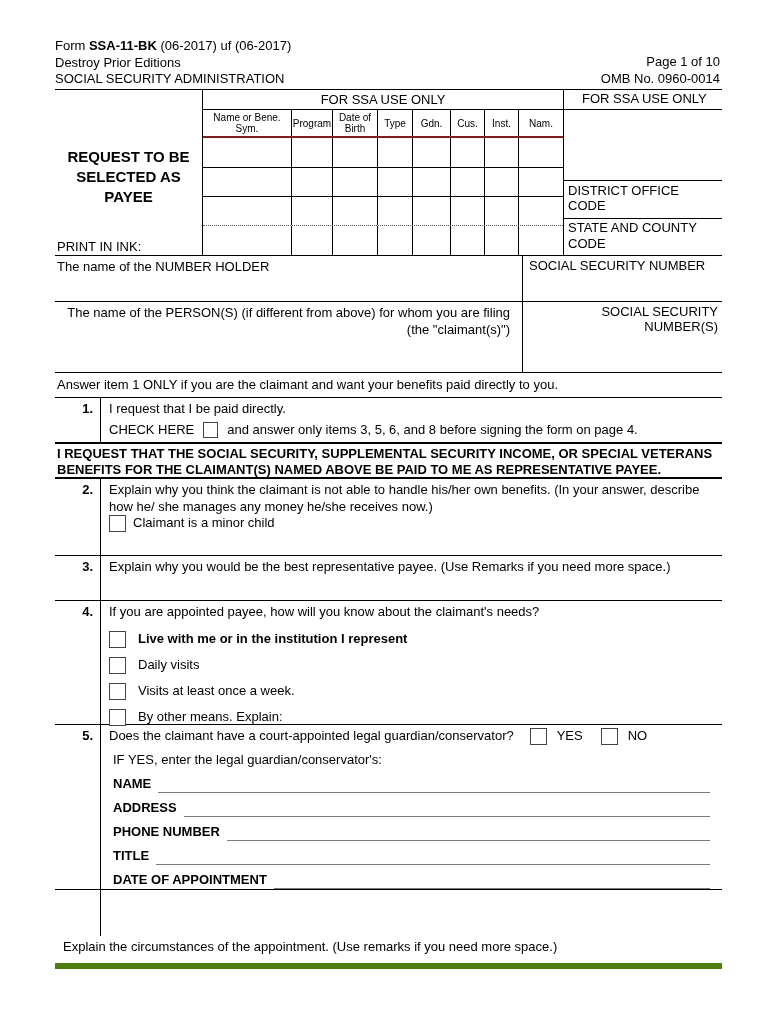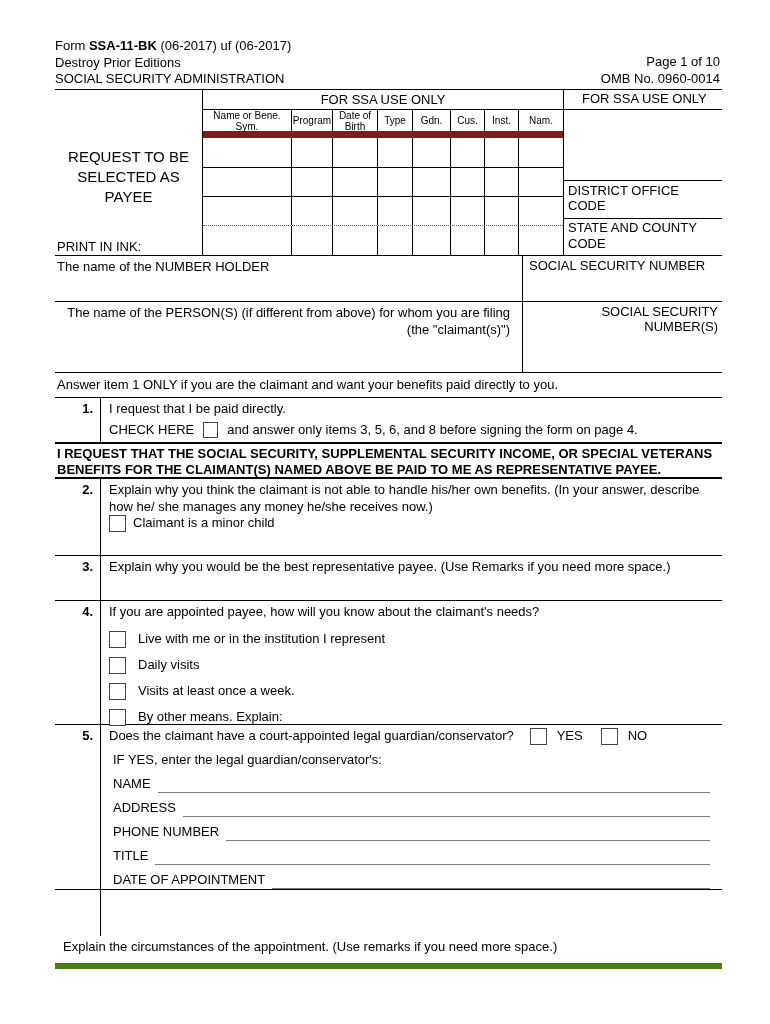--- a/index.html
+++ b/index.html
@@ -7,25 +7,25 @@
        font-family:"Liberation Sans","DejaVu Sans",sans-serif;color:#000;font-size:13px;}
   .wrap{position:absolute;left:55px;top:38px;width:667px;}
   
   .hdr{display:flex;justify-content:space-between;height:51px;box-sizing:border-box;}
   .hdr .l{line-height:16.5px;}
   .hdr .r{line-height:16.5px;text-align:right;margin-top:16px;padding-right:2px;}
   .b{font-weight:bold;}
   
   .secA{display:flex;border-top:1px solid #000;border-bottom:1px solid #000;height:167px;box-sizing:border-box;}
   .cellTitle{width:148px;flex:0 0 148px;border-right:1px solid #000;display:flex;flex-direction:column;box-sizing:border-box;}
-  .formTitle{font-weight:normal;font-size:15px;line-height:20px;text-align:center;margin:57px 10px 0 10px;}
+  .formTitle{font-weight:bold;font-size:15px;line-height:20px;text-align:center;margin:57px 10px 0 10px;}
   .printInk{margin:auto 0 1px 2px;}
   .ssaTable{width:360px;flex:0 0 360px;box-sizing:border-box;}
   .cap{height:20px;line-height:19px;text-align:center;border-bottom:1px solid #000;box-sizing:border-box;}
-  .thead{display:flex;height:28px;border-bottom:7px solid #7f1d1d;box-sizing:border-box;}
+  .thead{display:flex;height:28px;border-bottom:2px solid #7f1d1d;box-sizing:border-box;}
   .thead .tc{font-size:10px;line-height:11px;display:flex;align-items:center;justify-content:center;text-align:center;box-sizing:border-box;}
   .trow{display:flex;height:29px;box-sizing:border-box;}
   .trow.t2,.trow.t3{border-top:1px solid #000;}
   .trow.t4{border-top:1px dotted #555;height:30px;}
   .tc{box-sizing:border-box;}
   .tc{border-right:1px solid #000;}
   .tc.c0{width:89px;}.tc.c1{width:41px;}.tc.c2{width:45px;}.tc.c3{width:35px;}
   .tc.c4{width:38px;}.tc.c5{width:34px;}.tc.c6{width:34px;}.tc.c7{width:44px;border-right:none;}
   .rightPanel{flex:1;border-left:1px solid #000;box-sizing:border-box;}
   .rpUse{height:20px;line-height:18px;padding-left:18px;border-bottom:1px solid #000;box-sizing:border-box;}
@@ -55,29 +55,29 @@
   .rCirc{height:80px;border-top:1px solid #000;border-bottom:6px solid #4d7c0f;flex-direction:column;}
   
   .cb{display:inline-block;width:15px;height:16px;border:1.5px solid #444;background:#fff;
       vertical-align:middle;box-sizing:border-box;}
   .cb.big{width:17px;height:17px;}
   .ckline{display:flex;align-items:center;}
   .ckline .cb{margin-right:12px;flex:0 0 auto;}
   .inlineCk{margin:0 9px 2px 9px;}
   .minorRow{}
   .optRow{margin-top:9px;}
-  .optRow.first{margin-top:10px;}
+  .optRow.first{margin-top:10px;font-weight:bold;}
   
   .q5{display:flex;align-items:center;}
   .ynGroup{display:flex;align-items:center;margin-left:16px;}
   .ynGroup .cb{margin-right:10px;}
   .ynGroup .ynlbl{margin-right:18px;}
   .ifyes{margin-top:7px;padding-left:4px;}
   .fieldRow{display:flex;align-items:flex-end;margin-top:7px;height:17px;padding-left:4px;}
-  .fieldRow .flbl{flex:0 0 auto;}
+  .fieldRow .flbl{flex:0 0 auto;font-weight:bold;}
   .fieldRow .fline{flex:1;border-bottom:1px solid #7a7a7a;height:15px;margin-left:7px;margin-right:2px;}
 </style>
 </head>
 <body>
 
 <div class="wrap">
 
   <div class="hdr">
     <div class="l">
       <div><span>Form </span><span class="b">SSA-11-BK</span><span> (06-2017) uf (06-2017)</span></div>

